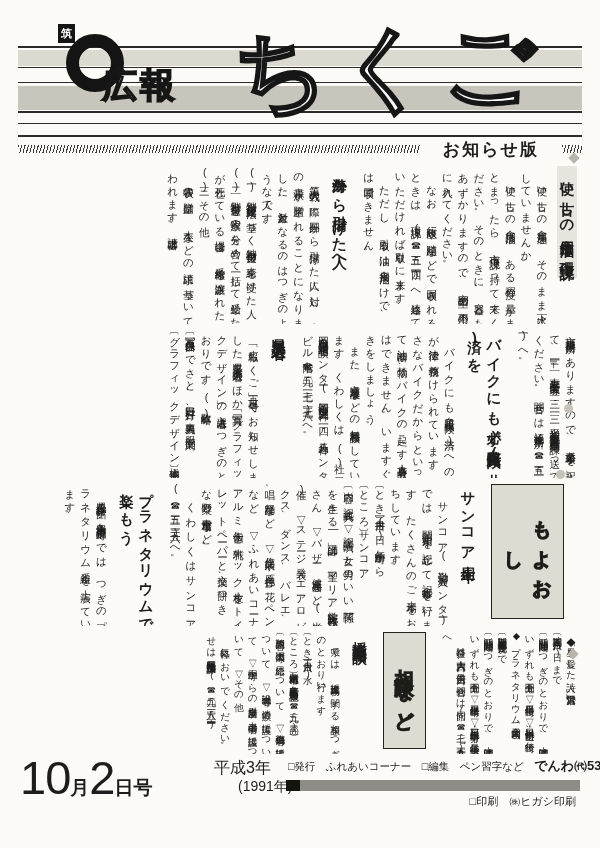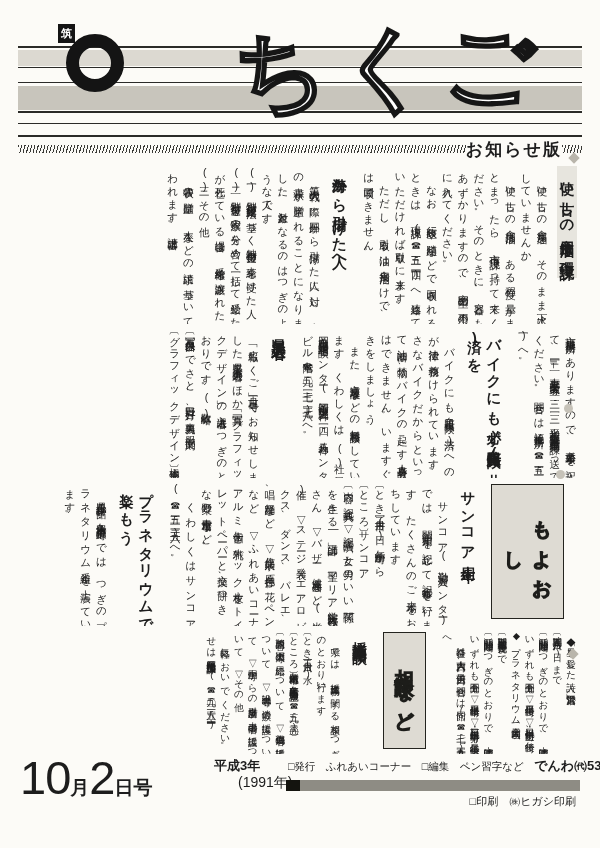--- a/index.html
+++ b/index.html
@@ -22,21 +22,21 @@
   .badge { position:absolute; left:40px; top:-2px; width:17px; height:19px;
            background:#141414; color:#fff; font-size:11px; font-weight:bold;
            text-align:center; line-height:19px; }
   .outline { color:#ffffff; -webkit-text-stroke:1.4px #161616; font-weight:bold; }
   .kanji { position:absolute; left:84px; top:36px; font-size:35px; letter-spacing:3px;
            -webkit-text-stroke:1.6px #161616; }
   .kana  { position:absolute; left:216px; top:-20px; font-size:92px; letter-spacing:10px;
            transform:rotate(-1.5deg); -webkit-text-stroke:2.4px #161616; }
   
   .banner { position:absolute; left:18px; top:139px; width:564px; height:20px;
-            display:flex; align-items:center; gap:0; }
+            display:flex; align-items:center; gap:23px; }
   .hatch { height:8px; background:repeating-linear-gradient(105deg,#3a3a36 0 1px,transparent 1px 3.2px); }
   .hatch.long { flex:1; } .hatch.short { width:20px; }
   .banner-label { font-size:17px; font-weight:bold; letter-spacing:2px; white-space:nowrap; }
   
   .band { position:absolute; left:22px; width:556px; overflow:hidden;
           writing-mode:vertical-rl; text-orientation:upright;
           font-size:10.5px; line-height:1.5; letter-spacing:1px; }
   .b1 { top:166px; height:158px; }
   .b2 { top:328px; height:150px; }
   .b3 { top:482px; height:144px; }
@@ -47,21 +47,21 @@
   .shade-title span { background:#e7e5de; padding:5px 2px; }
   .a-body { white-space:pre-line; text-align:justify; }
   .sec-box { height:94%; border:1.5px solid #24241f; background:#dedbd3;
              padding:8px 7px; margin:2px 14px 0 14px; text-align:center; }
   .sec-label { font-size:19px; letter-spacing:8px; -webkit-text-stroke:1.2px #1d1d1a; }
   
   .f-issue { position:absolute; left:20px; top:750px; white-space:nowrap; }
   .f-num { font-size:47px; font-weight:normal; letter-spacing:-1px; }
   .f-unit { font-size:19px; font-weight:bold; }
   .f-era { position:absolute; left:214px; top:758px; line-height:1.25; }
-  .f-era .era { font-size:13px; font-weight:bold; display:block; }
+  .f-era .era { font-size:16px; font-weight:normal; display:block; }
   .f-era .west { font-size:14px; display:block;margin-left:24px; }
   .f-pub { position:absolute; left:288px; top:757px; font-size:10.5px; white-space:nowrap; }
   .f-pub .phone { font-size:13px; font-weight:bold; }
   .f-bar { position:absolute; left:286px; top:780px; width:294px; height:11px; background:#8e8c84; }
   .f-bar::before { content:""; position:absolute; left:0; top:0; width:14px; height:11px; background:#14140f; }
   .f-print { position:absolute; right:24px; top:794px; font-size:11px; white-space:nowrap;font-family:Liberation Serif, serif; }
   
   .pm { position:absolute; background:#b9b5ab; }
   .pm.d { width:8px; height:8px; transform:rotate(45deg); }
   .pm.c { width:9px; height:9px; border-radius:50%; background:#c6c2b8; }
@@ -77,20 +77,21 @@
     <div class="stripe s1"></div>
     <div class="gband g1"></div>
     <div class="stripe s2"></div>
     <div class="stripe s3"></div>
     <div class="gband g2"></div>
     <div class="stripe s4"></div>
     <div class="stripe s5"></div>
     <div class="stripe s6"></div>
     <div class="ring"></div>
     <div class="badge">筑</div>
+    <div class="kanji outline">広報</div>
     <div class="kana outline">ちくご</div>
   </div>
 
   <div class="banner">
     <div class="hatch long"></div>
     <span class="banner-label">お知らせ版</span>
     <div class="hatch short"></div>
   </div>
 
   <div class="band b1">

